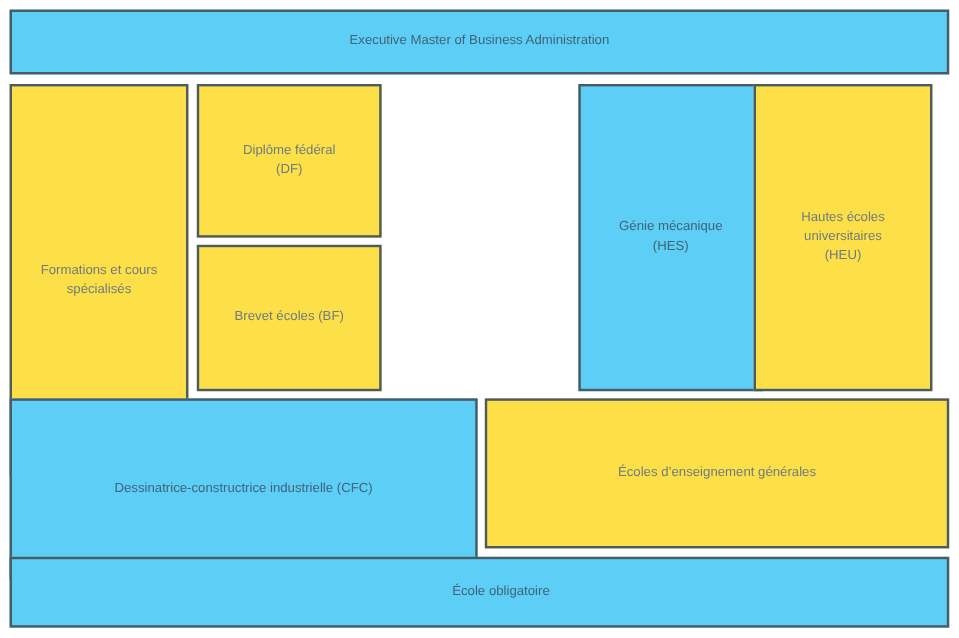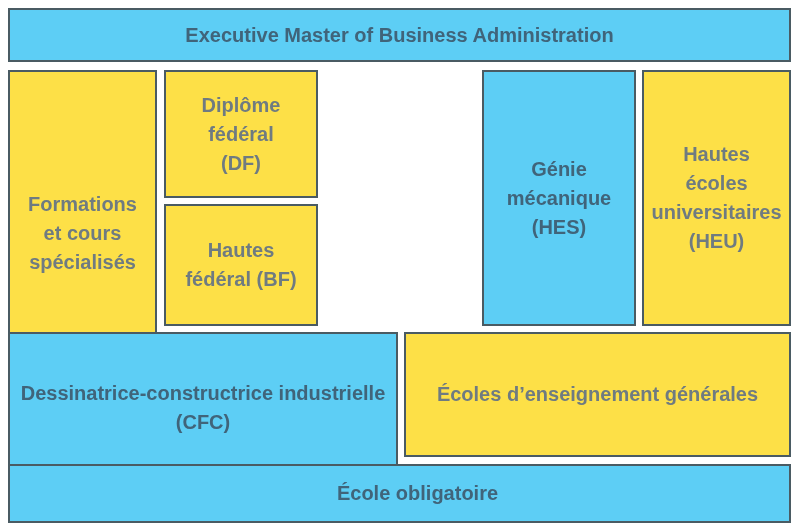--- a/index.html
+++ b/index.html
@@ -21,40 +21,39 @@
     border: 2px solid #4a5b63;
     background: #fde047;
     display: flex;
     align-items: center;
     justify-content: center;
     text-align: center;
   }
   .box .label {
     display: block;
     white-space: pre-line;
-    font-size: 20px;
+    font-size: 11px;
     line-height: 1.45;
     color: #6f7b81;
     padding: 2px 8px;
-    font-weight: bold;
   }
   .box.highlight {
     background: #5dcef5;
   }
   .box.highlight .label {
     color: #40647a;
   }
   
   .pos-emba        { left: 8px;   top: 8px;   width: 783px; height: 54px; }
   .pos-formations  { left: 8px;   top: 70px;  width: 149px; height: 327px; }
   .pos-df          { left: 164px; top: 70px;  width: 154px; height: 128px; }
   .pos-bf          { left: 164px; top: 204px; width: 154px; height: 122px; }
   .pos-es          { left: 324px; top: 70px;  width: 152px; height: 256px; }
   .pos-hes         { left: 482px; top: 70px;  width: 154px; height: 256px; text-align: center; }
-  .pos-heu         { left: 642px; top: 70px;  width: 149px; height: 256px; }
+  .pos-heu         { left: 628px; top: 70px;  width: 149px; height: 256px; }
   .pos-cfc         { left: 8px;   top: 332px; width: 390px; height: 151px; }
   .pos-ege         { left: 404px; top: 332px; width: 387px; height: 125px; }
   .pos-eo          { left: 8px;   top: 464px; width: 783px; height: 59px; padding-left: 36px; }
 </style>
 </head>
 <body>
 
 <div class="canvas">
 
   <div class="box highlight pos-emba">
@@ -65,21 +64,21 @@
     <span class="label">Formations et cours
 spécialisés</span>
   </div>
 
   <div class="box pos-df">
     <span class="label">Diplôme fédéral
 (DF)</span>
   </div>
 
   <div class="box pos-bf">
-    <span class="label">Hautes fédéral (BF)</span>
+    <span class="label">Brevet écoles (BF)</span>
   </div>
 
 
   <div class="box highlight pos-hes">
     <span class="label">Génie mécanique
 (HES)</span>
   </div>
 
   <div class="box pos-heu">
     <span class="label">Hautes écoles

